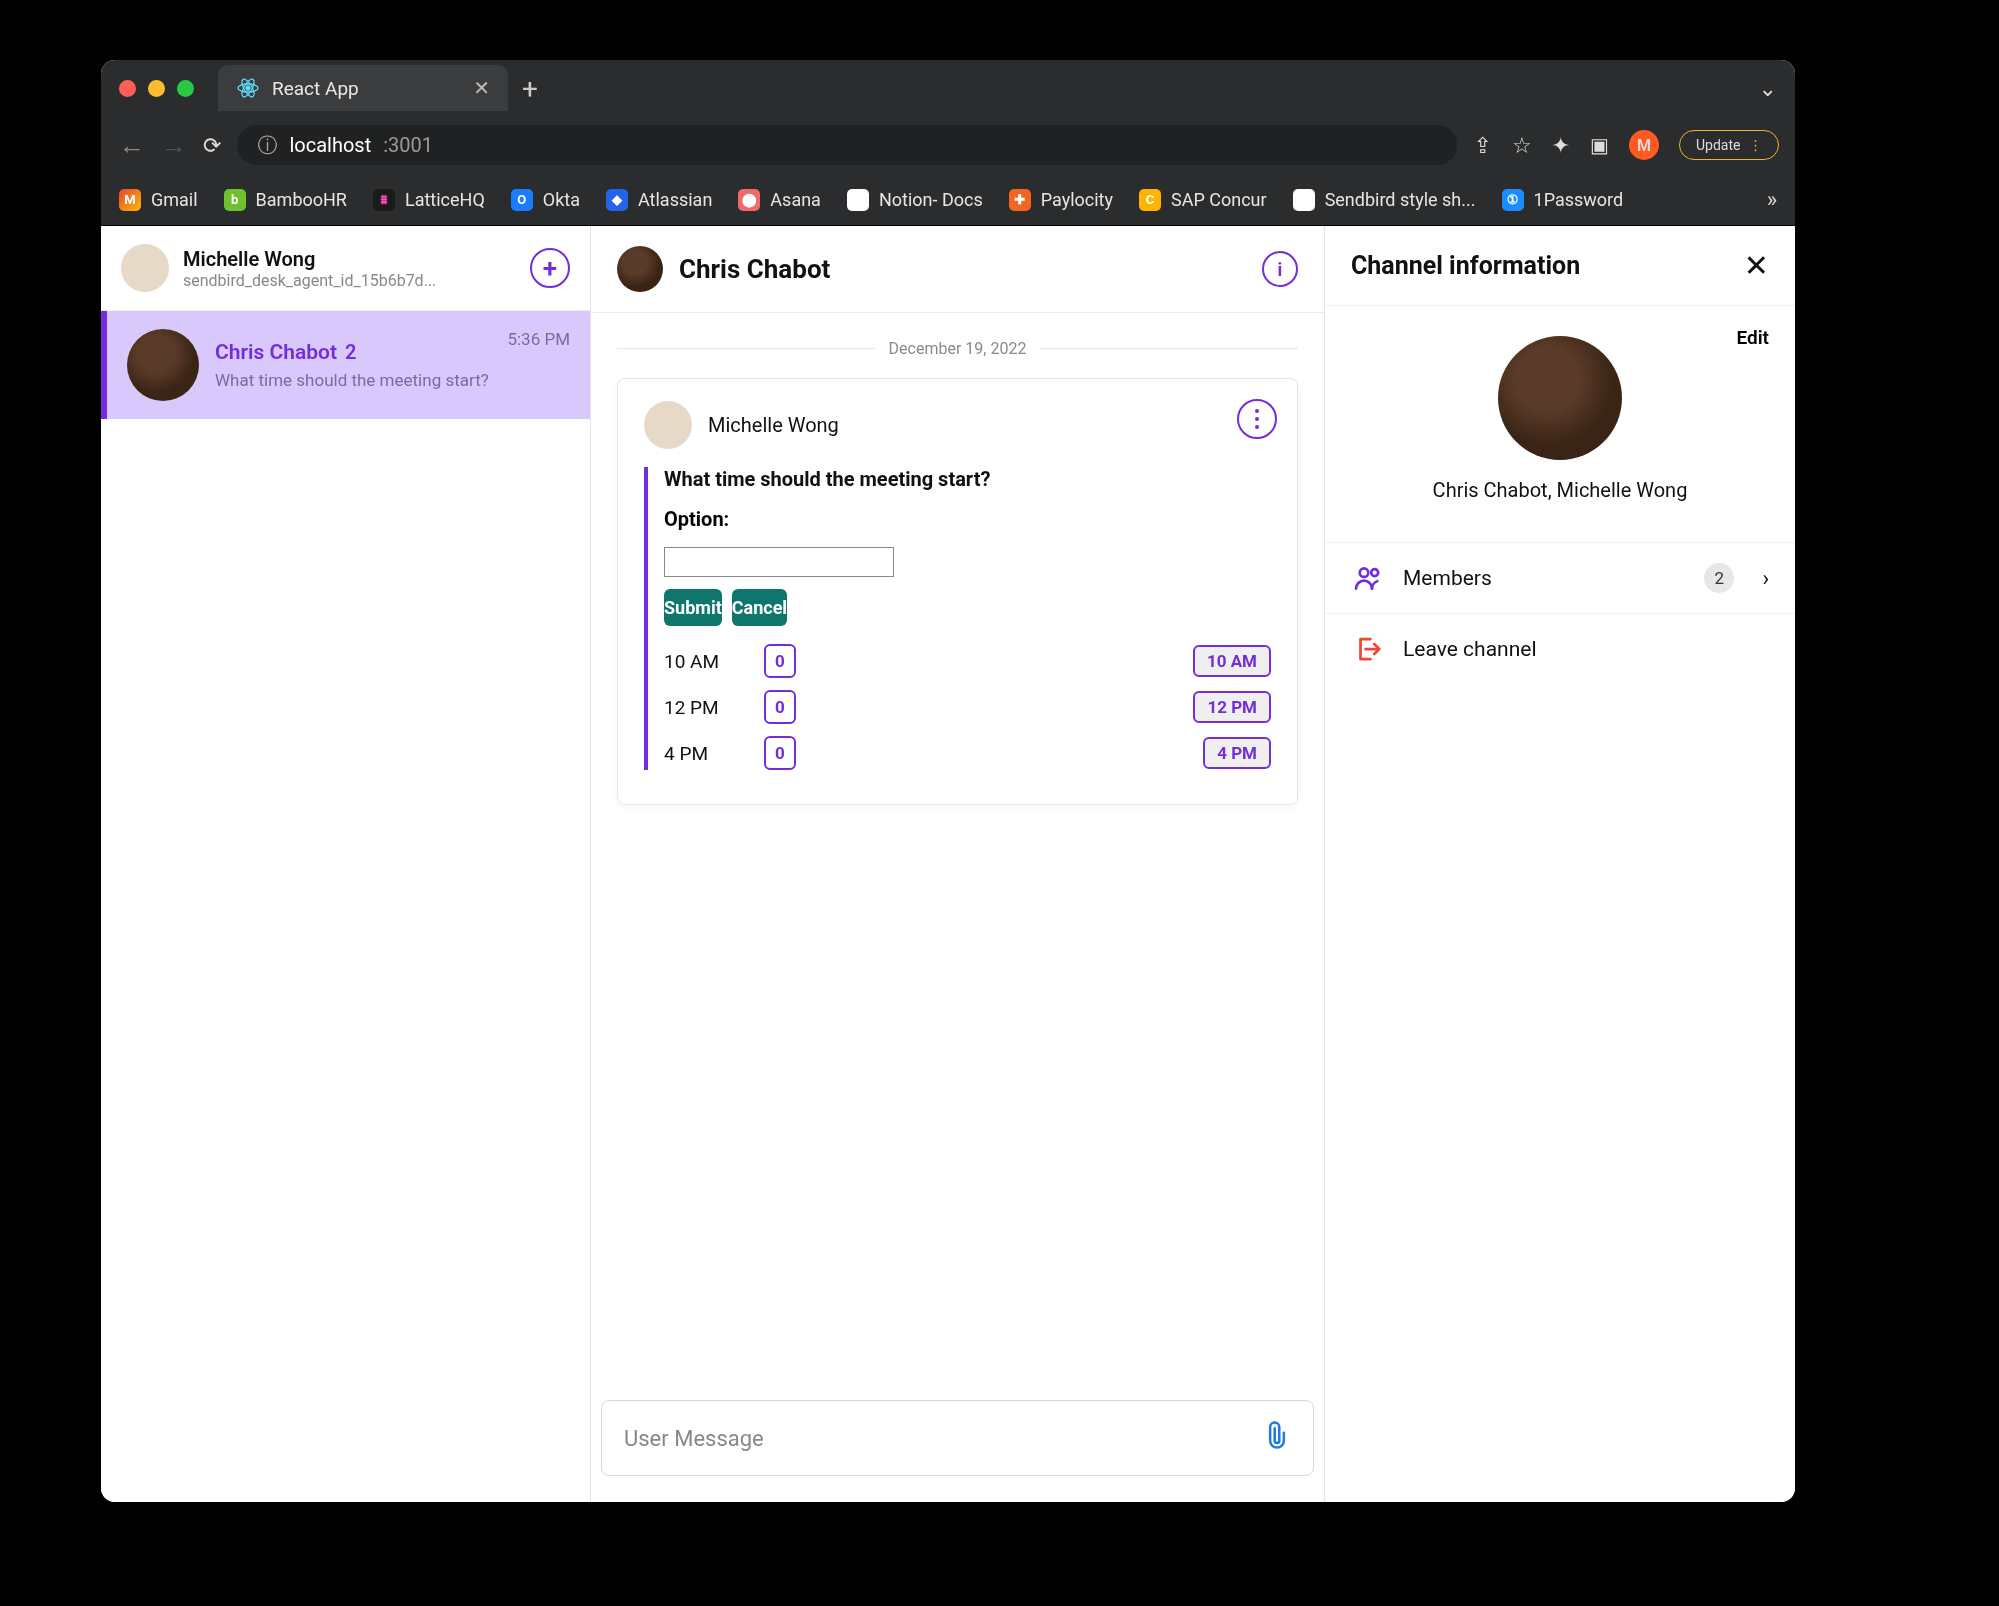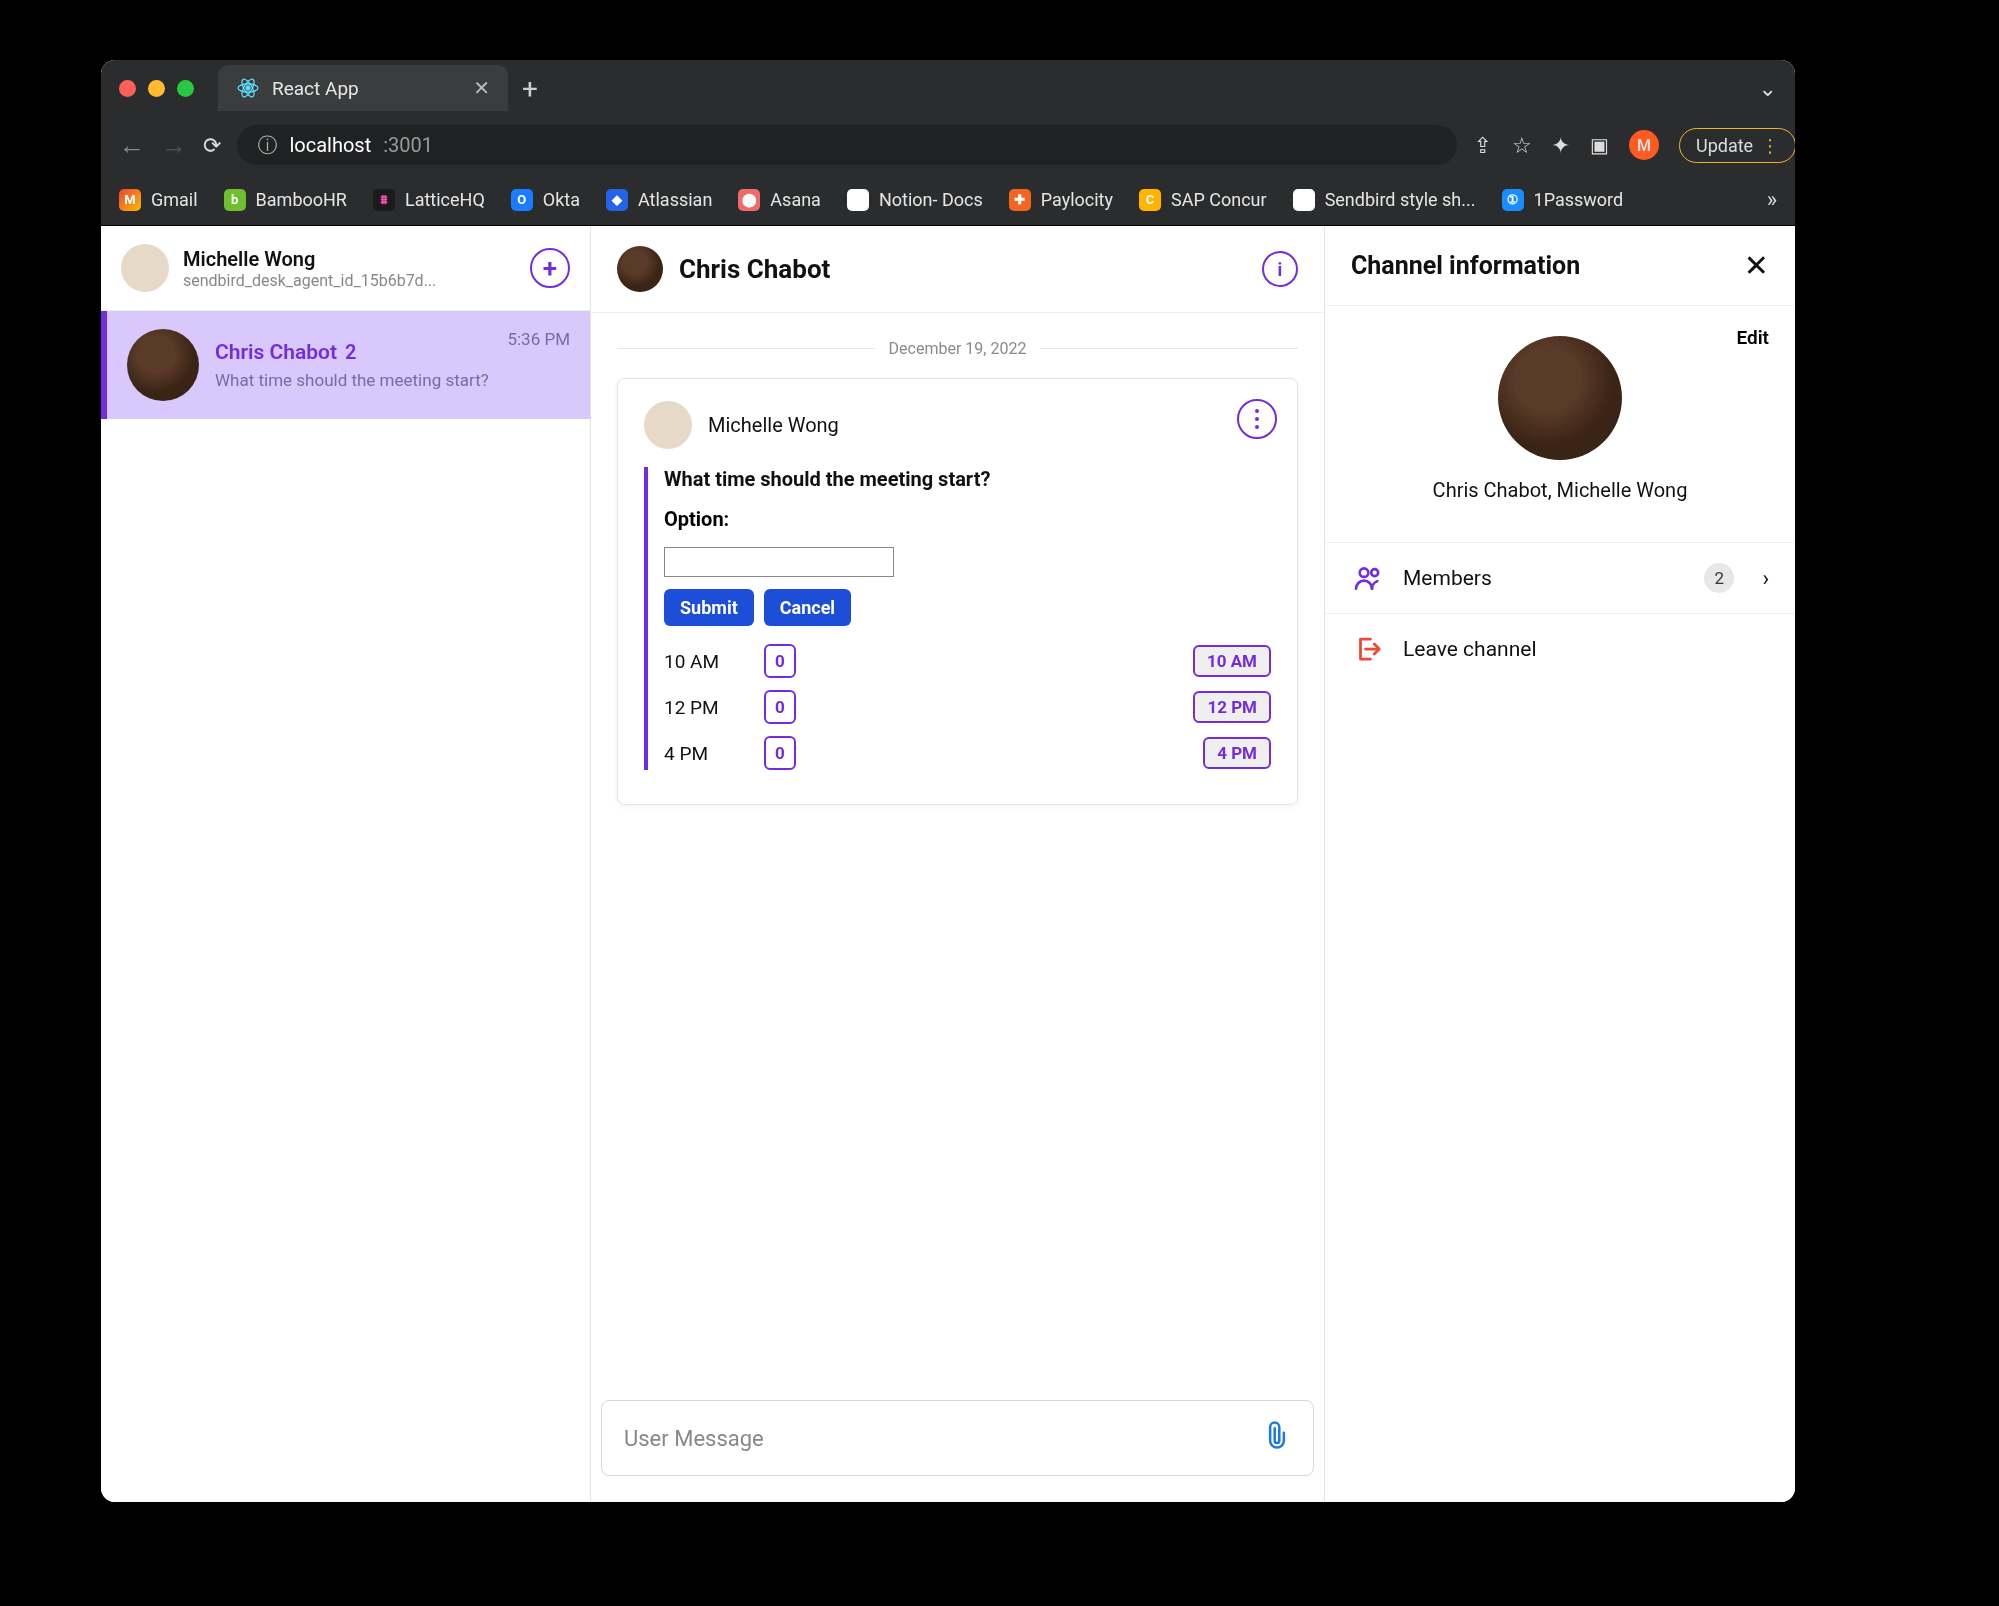--- a/index.html
+++ b/index.html
@@ -20,21 +20,21 @@
   .urlbar { height:58px; background:#2a2c2e; display:flex; align-items:center; padding:0 18px; gap:16px; }
   .nav-arrow{color:#8a8a8a;font-size:26px;}
   .reload{color:#ddd;font-size:22px;}
   .address{flex:0 0 auto;display:flex;align-items:center;gap:12px;background:#202122;height:40px;border-radius:30px;padding:0 20px;min-width:1220px;}
   .address .info{color:#aaa;font-size:20px;}
   .address .host{color:#fff;font-size:20px;font-weight:400;}
   .address .port{color:#9a9a9a;font-size:20px;}
   .url-icons{margin-left:auto;display:flex;align-items:center;gap:20px;}
   .url-icons span{color:#ddd;}
   .avatar-m{width:30px;height:30px;border-radius:50%;background:#ff5a1f;color:#fff;display:flex;align-items:center;justify-content:center;font-size:16px;font-weight:600;}
-  .update-pill{border:1.5px solid #f0b429;color:#f0b429;border-radius:22px;padding:6px 16px;font-size:18px;display:flex;align-items:center;gap:8px;}
+  .update-pill{border:1.5px solid #f0b429;color:#f0b429;border-radius:22px;padding:6px 16px;font-size:14px;display:flex;align-items:center;gap:8px;}
   .update-pill .dots{color:#f0b429;}
 
   .bookbar{height:52px;background:#2a2c2e;display:flex;align-items:center;padding:0 18px;gap:26px;border-bottom:1px solid #000;}
   .bm{display:flex;align-items:center;gap:10px;color:#e5e5e5;font-size:18px;white-space:nowrap;}
   .bm .ico{width:22px;height:22px;border-radius:5px;display:flex;align-items:center;justify-content:center;font-size:13px;font-weight:700;color:#fff;}
   .bm1{background:linear-gradient(135deg,#ea4335,#fbbc05);} .bm2{background:#6fbf2f;border-radius:50%;} .bm3{background:#1a1a1a;}
   .bm4{background:#1a7cff;border-radius:50%;} .bm5{background:#2563eb;} .bm6{background:#f06a6a;border-radius:50%;}
   .bm7{background:#fff;color:#000;} .bm8{background:#f26522;border-radius:50%;} .bm9{background:#ffb400;}
   .bm10{background:#fff;color:#000;} .bm11{background:#1a8cff;border-radius:50%;}
   .bm-more{margin-left:auto;color:#ddd;font-size:22px;}
@@ -74,21 +74,21 @@
   .msg-head .nm{font-size:20px;color:#111;}
   .more-btn{position:absolute;right:20px;top:20px;width:40px;height:40px;border:2px solid #742ddd;border-radius:50%;display:flex;align-items:center;justify-content:center;}
   .more-btn span{width:4px;height:4px;background:#742ddd;border-radius:50%;margin:2px 0;}
   .more-btn{flex-direction:column;gap:0;}
 
   .poll{border-left:4px solid #742ddd;padding:0 0 0 16px;}
   .poll .q{font-weight:700;font-size:20px;color:#111;margin-bottom:16px;}
   .poll .optlabel{font-weight:700;font-size:20px;margin-bottom:16px;}
   .poll input[type=text]{width:230px;height:30px;border:1px solid #888;font-size:16px;padding:0 4px;}
   .btnrow{display:flex;gap:10px;margin:12px 0 18px;}
-  .btn-p{background:#1d4ed8;color:#fff;border:none;border-radius:6px;padding:8px 16px;font-size:18px;font-weight:700;}
+  .btn-p{background:#0f766e;color:#fff;border:none;border-radius:6px;padding:8px 0;font-size:18px;font-weight:700;}
   .optrow{display:flex;align-items:center;gap:20px;margin:12px 0;}
   .optrow .lbl{width:80px;font-size:19px;color:#111;}
   .cnt{width:32px;height:34px;border:2px solid #742ddd;border-radius:6px;color:#742ddd;font-weight:700;display:flex;align-items:center;justify-content:center;font-size:17px;}
   .vote{margin-left:auto;border:2px solid #742ddd;color:#742ddd;border-radius:6px;padding:4px 12px;font-weight:700;font-size:17px;}
 
   .composer-wrap{padding:16px 10px 26px;}
   .composer{border:1px solid #d8d8d8;border-radius:8px;height:76px;display:flex;align-items:center;padding:0 22px;}
   .composer input{flex:1;border:none;outline:none;font-size:22px;color:#333;}
   .composer input::placeholder{color:#888;}
   .clip{color:#1f7ae0;font-size:30px;}

